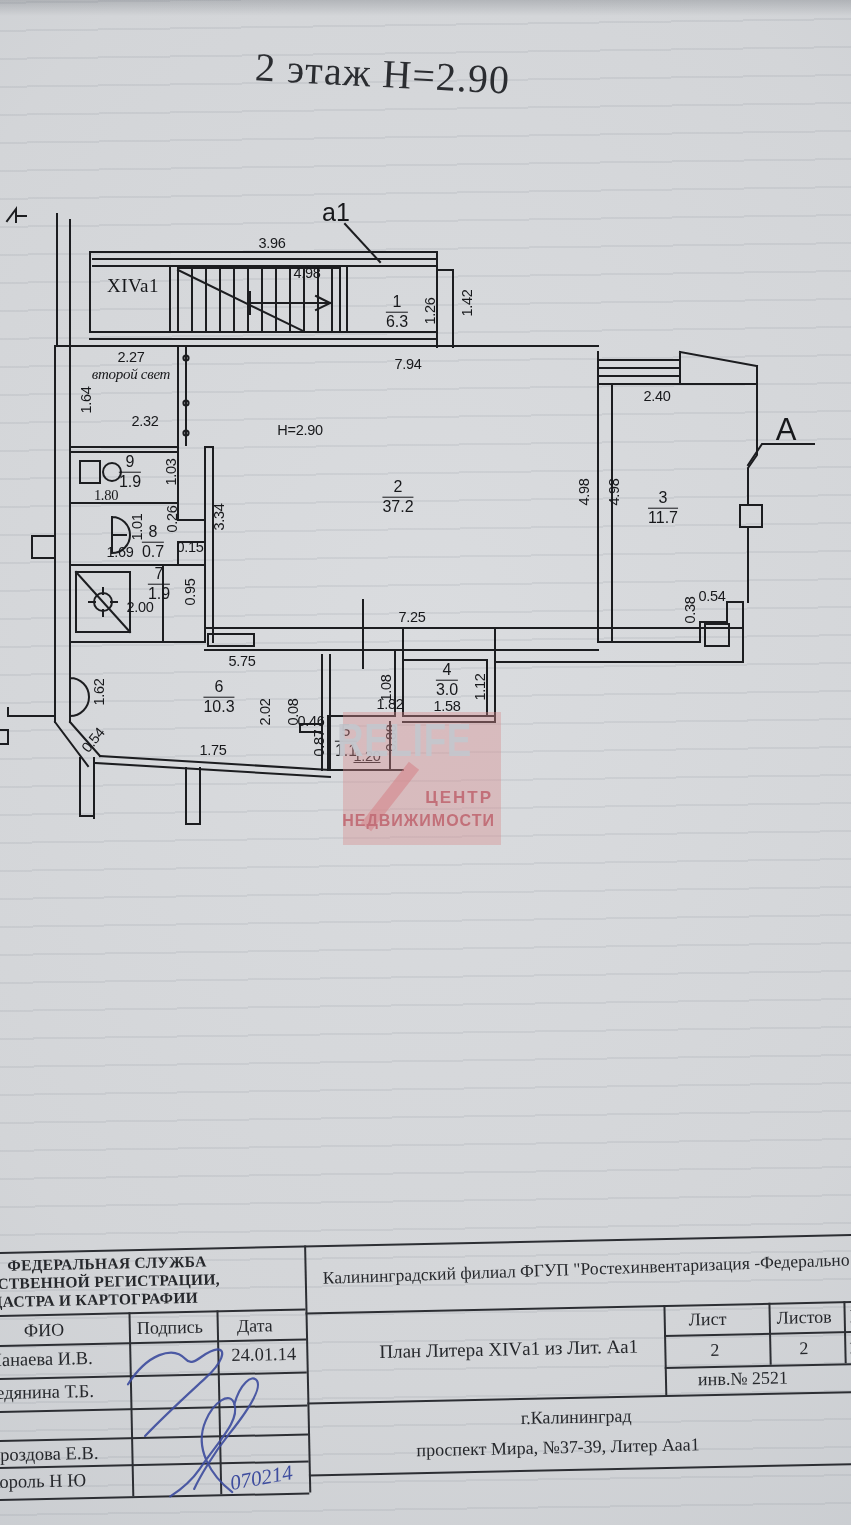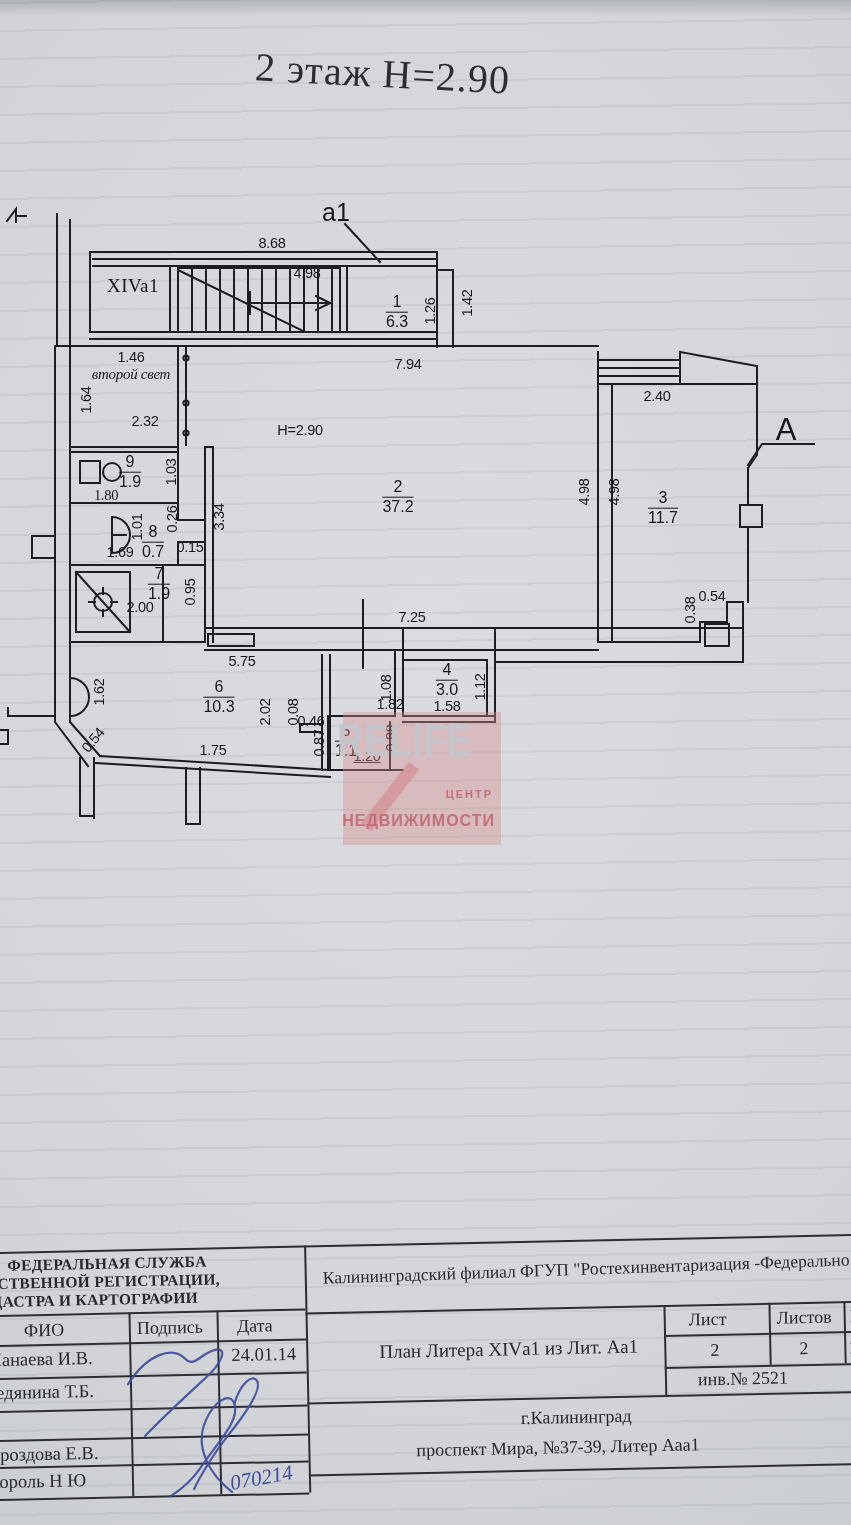--- a/index.html
+++ b/index.html
@@ -22,21 +22,21 @@
   .lbl.script{font-family:"Liberation Serif",serif;font-style:italic;font-size:15px;}
   .room{position:absolute;transform:translate(-50%,-50%);text-align:center;font-size:16px;color:#17181b;}
   .room .num{display:block;border-bottom:1.7px solid #17181b;padding:0 5px 1px;line-height:1.05;}
   .room .area{display:block;padding-top:1px;line-height:1.05;}
   
   #wm{position:absolute;left:343px;top:712px;width:158px;height:133px;}
   #wm .box{position:absolute;inset:0;background:rgba(216,139,143,.40);}
   #wm .slash{position:absolute;left:8px;top:78px;width:78px;height:13px;background:rgba(214,130,135,.55);transform:rotate(-52deg);}
   #wm .big{position:absolute;left:-6px;top:0px;font-size:47px;font-weight:bold;color:rgba(196,198,204,.95);
     letter-spacing:1px;transform:scaleX(.78);transform-origin:left;}
-  #wm .l2{position:absolute;right:8px;top:76px;font-size:11px;font-weight:bold;color:#c27079;letter-spacing:2px;}
+  #wm .l2{position:absolute;right:8px;top:76px;font-size:17px;font-weight:bold;color:#c27079;letter-spacing:2px;}
   #wm .l3{position:absolute;right:6px;top:100px;font-size:16px;font-weight:bold;color:#c27079;letter-spacing:1px;}
   
   #tblock{position:absolute;left:-20px;top:1240px;width:895px;height:285px;transform:rotate(-1.2deg);
     font-family:"Liberation Serif",serif;color:#26282c;}
   .hl{position:absolute;height:2px;background:#2c2e33;}
   .vl{position:absolute;width:2px;background:#2c2e33;}
   .tcell{position:absolute;white-space:nowrap;}
   .agency{font-weight:600;font-size:15.5px;letter-spacing:.3px;}
   .org{font-size:17.5px;transform:rotate(-.8deg);}
   .hdr{font-size:18px;}
@@ -115,28 +115,28 @@
       <path d="M100 756 L330 770 M96 763 L330 777"></path>
       <path d="M70 642 V676 M70 716 V722 M55 642 V722"></path>
       <path d="M70 678 A19 19 0 0 1 70 716 M70 678 V716"></path>
       <path d="M70 722 L100 756 M55 722 L88 766"></path>
       <path d="M8 708 V716 M8 716 H55 M55 716 V722 M0 730 H8 M8 730 V744 M0 744 H8"></path>
       <path d="M80 758 V816 M94 758 V818 M80 816 H94 M186 768 V824 M200 768 V824 M186 824 H200"></path>
     </g>
   </svg>
 
   <div id="labels-layer">
-      <div class="lbl d" style="left: 272px; top: 243px; transform: translate(-50%, -50%);">8.68</div>
+      <div class="lbl d" style="left: 272px; top: 243px; transform: translate(-50%, -50%);">3.96</div>
       <div class="lbl callout" style="left: 336px; top: 212px; transform: translate(-50%, -50%);">а1</div>
       <div class="lbl name" style="left: 133px; top: 286px; transform: translate(-50%, -50%);">XIVa1</div>
       <div class="lbl d" style="left: 307px; top: 273px; transform: translate(-50%, -50%);">4.98</div>
       <div class="lbl d" style="left: 430px; top: 311px; transform: translate(-50%, -50%) rotate(-90deg);">1.26</div>
       <div class="lbl d" style="left: 467px; top: 303px; transform: translate(-50%, -50%) rotate(-90deg);">1.42</div>
       <div class="lbl d" style="left: 408px; top: 364px; transform: translate(-50%, -50%);">7.94</div>
-      <div class="lbl d" style="left: 131px; top: 357px; transform: translate(-50%, -50%);">1.46</div>
+      <div class="lbl d" style="left: 131px; top: 357px; transform: translate(-50%, -50%);">2.27</div>
       <div class="lbl script" style="left: 131px; top: 374px; transform: translate(-50%, -50%);">второй свет</div>
       <div class="lbl d" style="left: 86px; top: 400px; transform: translate(-50%, -50%) rotate(-90deg);">1.64</div>
       <div class="lbl d" style="left: 145px; top: 421px; transform: translate(-50%, -50%);">2.32</div>
       <div class="lbl d" style="left: 300px; top: 430px; transform: translate(-50%, -50%);">H=2.90</div>
       <div class="lbl d" style="left: 657px; top: 396px; transform: translate(-50%, -50%);">2.40</div>
       <div class="lbl callout-lg" style="left: 786px; top: 430px; transform: translate(-50%, -50%);">А</div>
       <div class="lbl d" style="left: 584px; top: 492px; transform: translate(-50%, -50%) rotate(-90deg);">4.98</div>
       <div class="lbl d" style="left: 614px; top: 492px; transform: translate(-50%, -50%) rotate(-90deg);">4.98</div>
       <div class="lbl d" style="left: 106px; top: 495px; transform: translate(-50%, -50%); font-family: Liberation Serif, serif;">1.80</div>
       <div class="lbl d" style="left: 171px; top: 472px; transform: translate(-50%, -50%) rotate(-90deg);">1.03</div>

